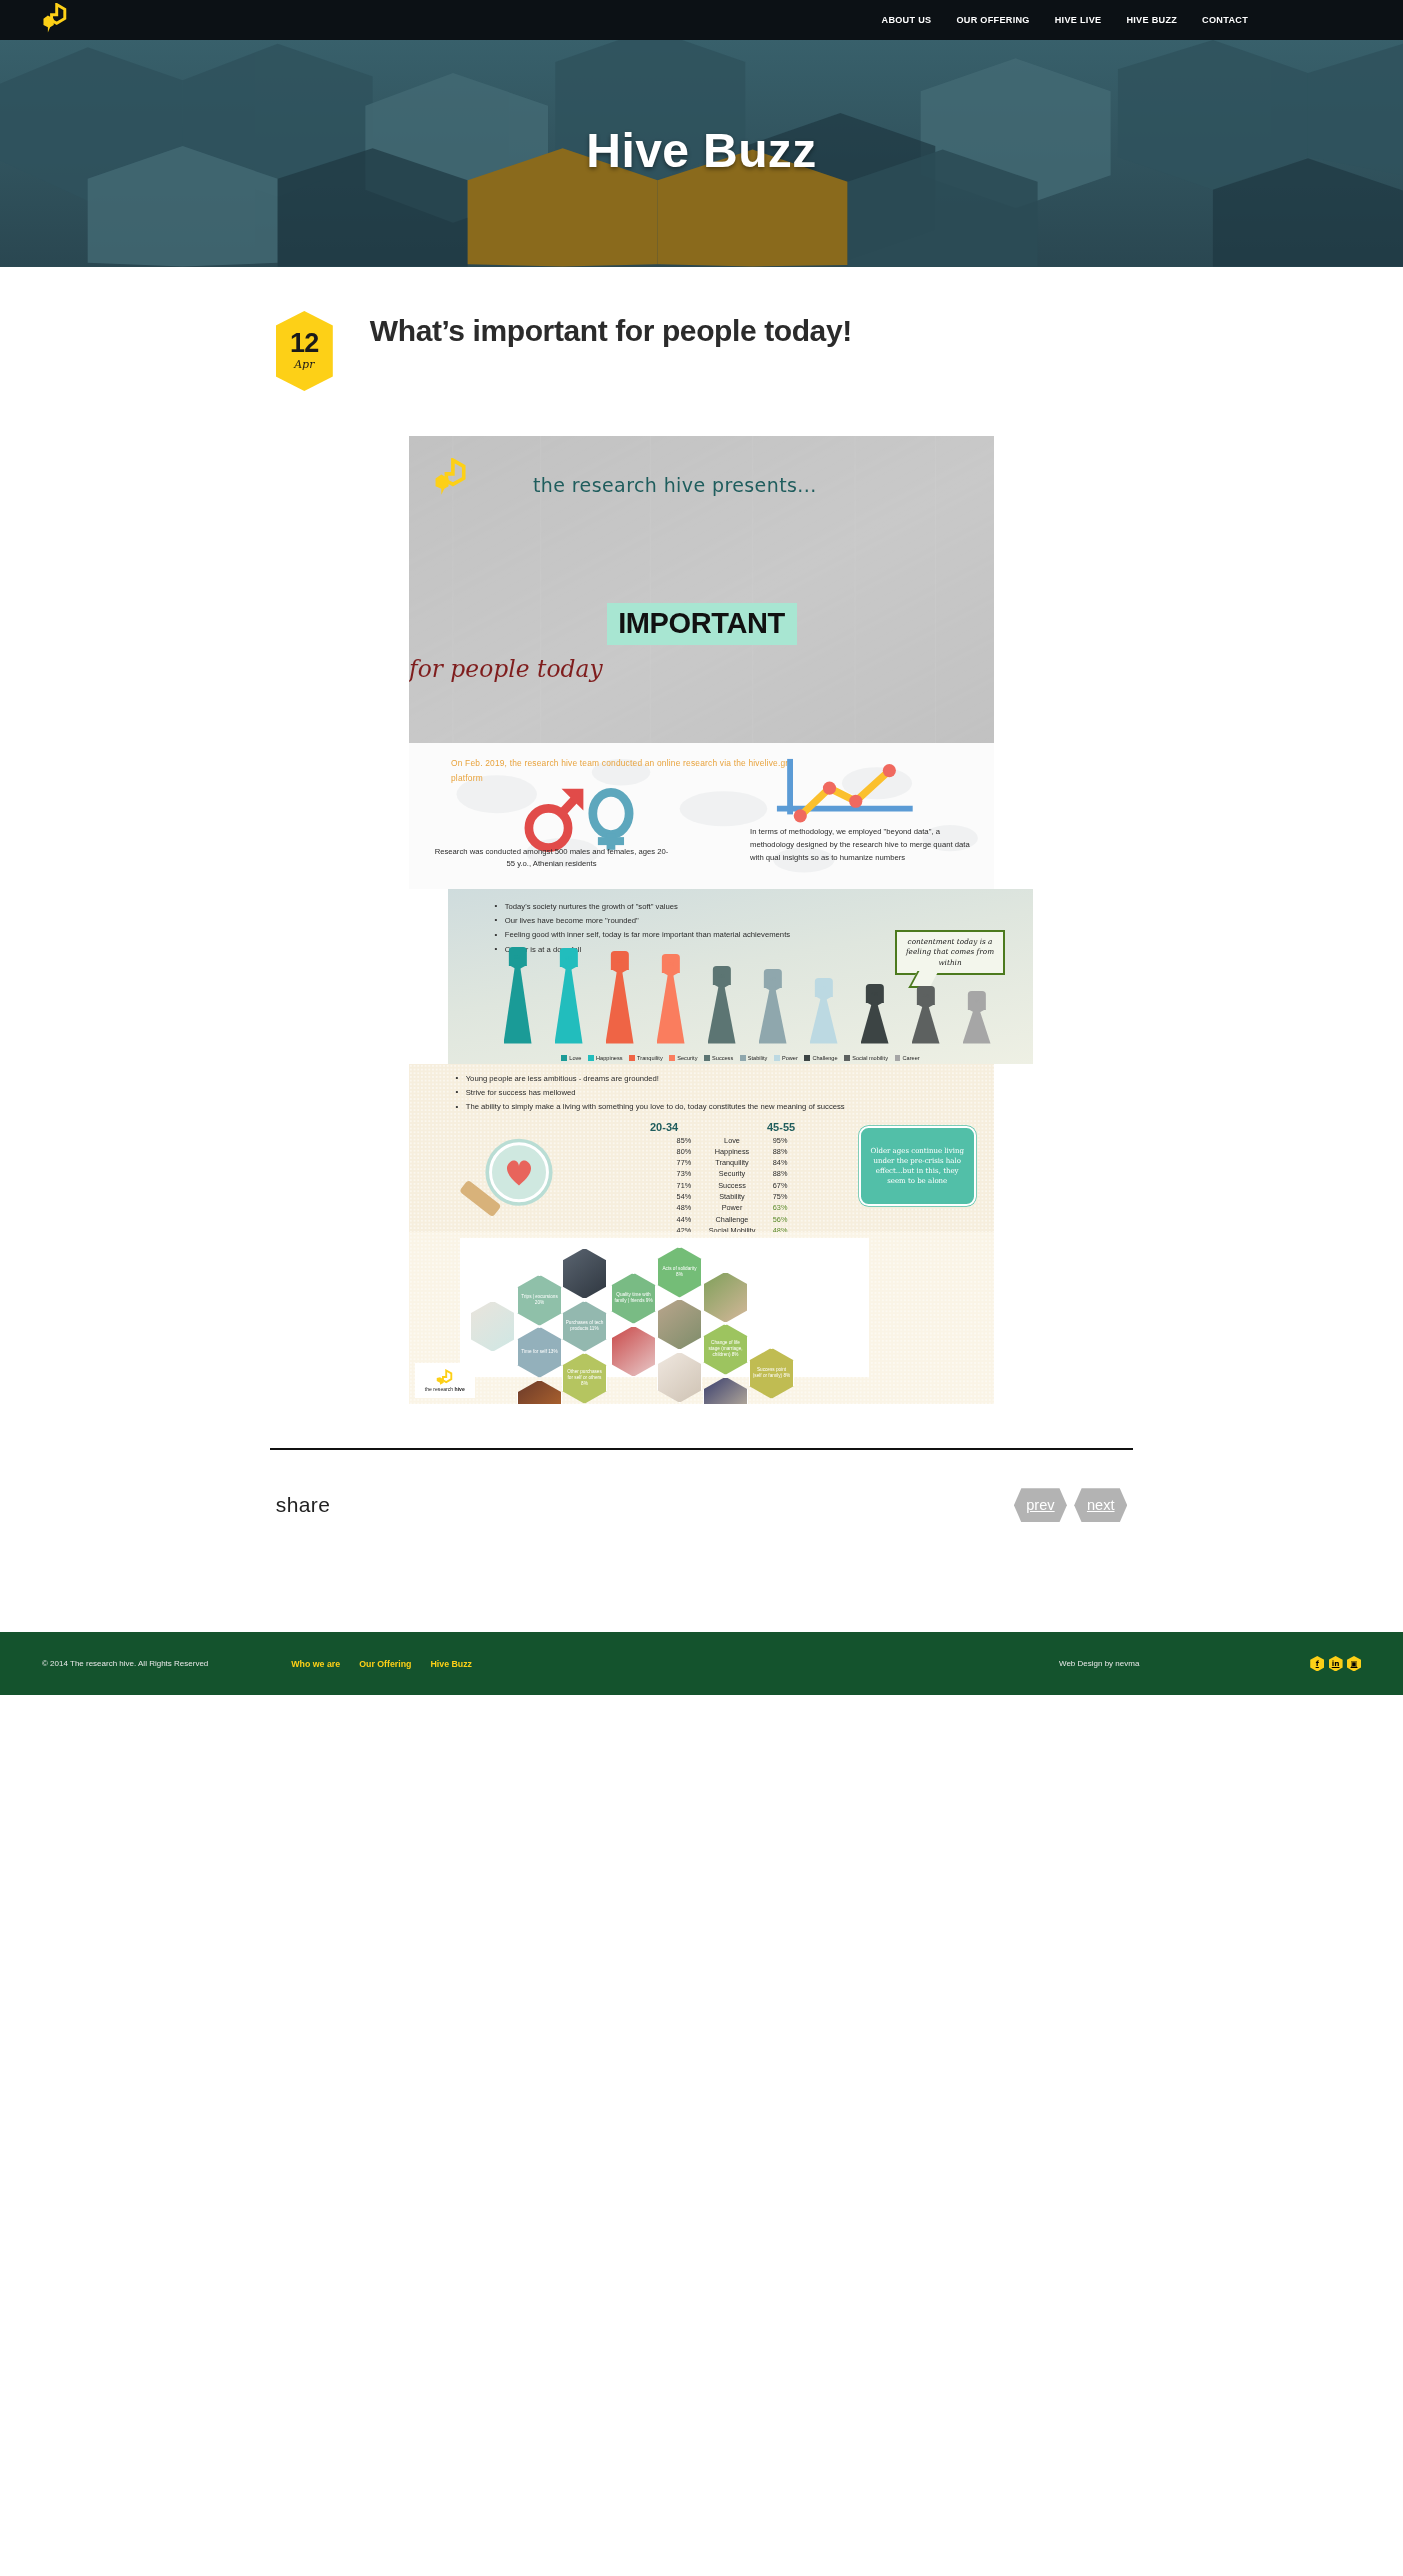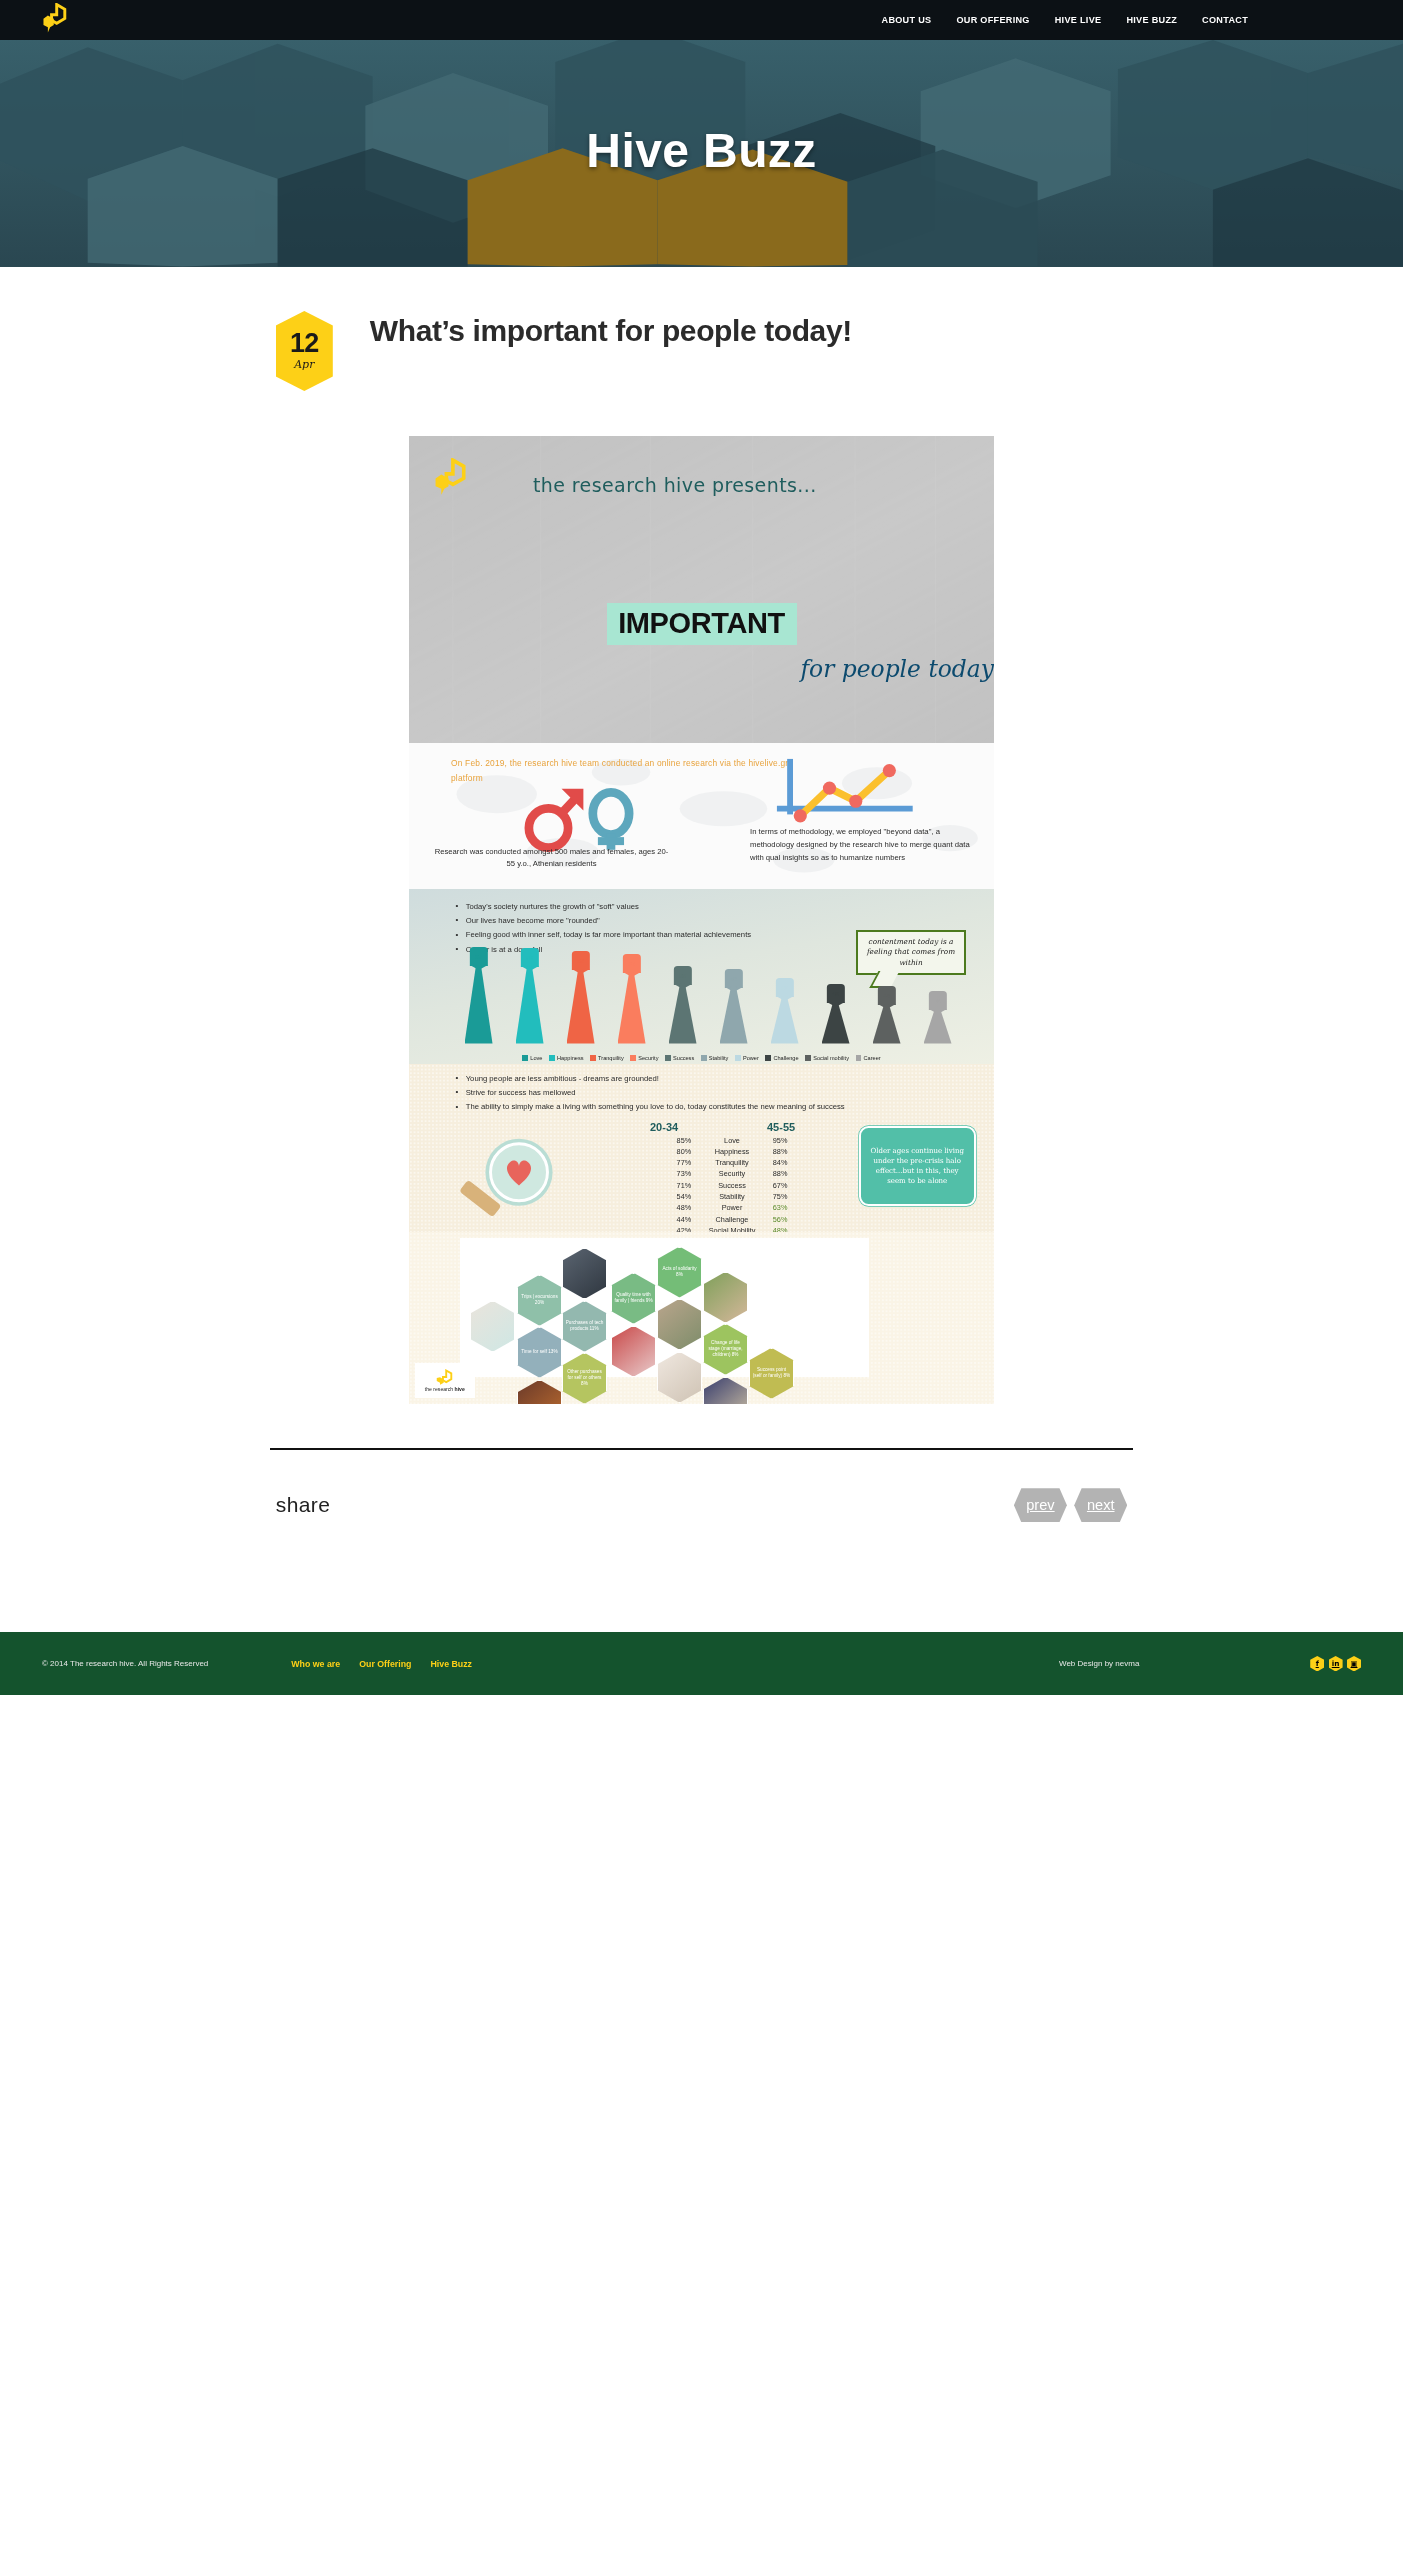--- a/index.html
+++ b/index.html
@@ -93,23 +93,23 @@
     position:absolute; left:0; right:0; top:129px; text-align:center;
     font-family:"DejaVu Serif", serif; font-style:italic;
     font-size:26px; color:#1a1a1a;
   }
   .ig-important {
     position:absolute; left:50%; transform:translateX(-50%); top:167px;
     background:#a8e6d2; padding:4.4px 11.7px;
     font-size:29px; font-weight:bold; color:#111; letter-spacing:-0.4px;
   }
   .ig-fortoday {
-    position:absolute; left:0; right:0; top:219px; text-align:right;
+    position:absolute; left:0; right:0; top:219px; text-align:left;
     font-family:"DejaVu Serif", serif; font-style:italic;
-    font-size:23.4px; color:#0c4a6e;
+    font-size:23.4px; color:#7f1d1d;
   }
 
   
   .ig-meth { height:146px; background:#fbfbfb; position:relative; overflow:hidden; }
   .meth-top {
     position:absolute; left:42px; top:13px; width:351px;
     font-size:8.4px; line-height:1.75; color:#e8a33d; letter-spacing:0.2px;
   }
   .meth-left-txt {
     position:absolute; left:22px; top:103px; width:241px; text-align:center;
@@ -119,20 +119,21 @@
     position:absolute; left:341px; top:82px; width:227px;
     font-size:7.7px; line-height:1.72; color:#2b2b2b;
   }
   .gender { position:absolute; left:110px; top:40px; }
   .chartline { position:absolute; left:365px; top:13px; }
 
   
   .ig-bars {
     height:175px; position:relative; overflow:hidden;
     background:linear-gradient(170deg,#cfdcdd 0%,#dfe6de 45%,#eef0e4 100%);
+    margin-left:39px;
   }
   .bul-a { position:absolute; left:45px; top:11.7px; width:504px; }
   .bul-a li, .bul-b li {
     list-style:none; position:relative; padding-left:11.7px;
     font-size:7.7px; line-height:1.58; color:#2b2b2b; margin-bottom:2.2px;
   }
   .bul-a li:before, .bul-b li:before {
     content:"•"; position:absolute; left:1.5px; top:-0.7px; font-size:8px;
   }
   .barchart { position:absolute; left:44px; bottom:20.5px; width:512px; height:91px; display:flex; align-items:flex-end; gap:0; }

